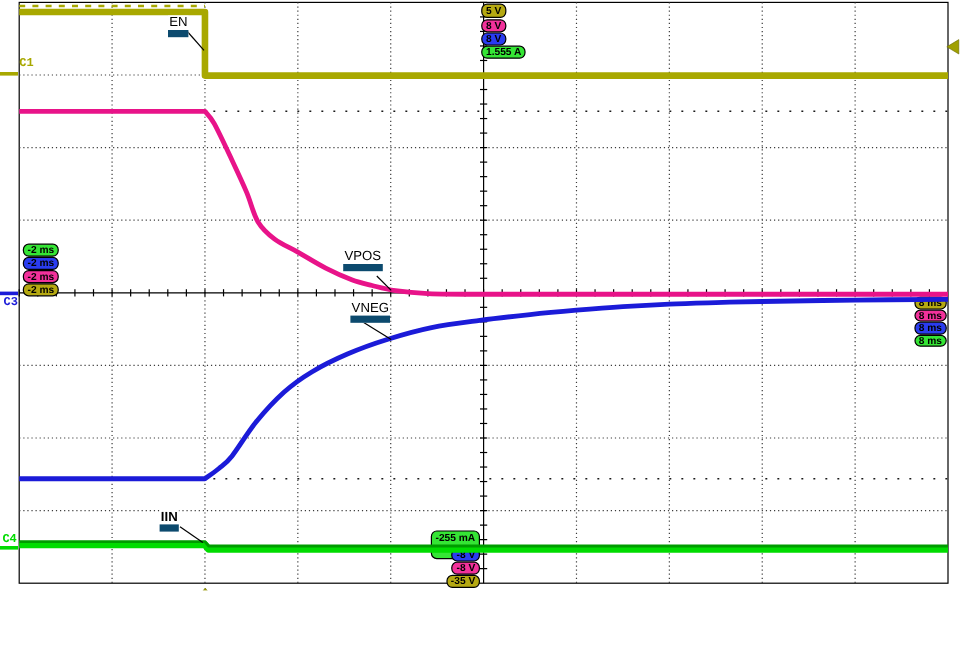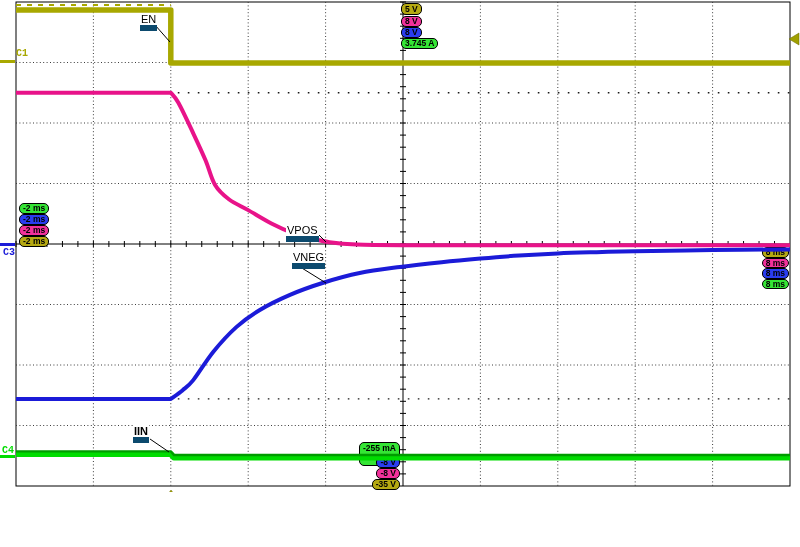--- a/index.html
+++ b/index.html
@@ -136,21 +136,21 @@
       <line x1="743.5600000000005" y1="241" x2="743.5600000000005" y2="247" stroke="#000" stroke-width="1"></line>
       <line x1="759.0400000000005" y1="241" x2="759.0400000000005" y2="247" stroke="#000" stroke-width="1"></line>
       <line x1="774.5200000000006" y1="241" x2="774.5200000000006" y2="247" stroke="#000" stroke-width="1"></line>
       <line x1="167.8" y1="92.75" x2="790" y2="92.75" stroke="#1a1a1a" stroke-width="1.3" stroke-dasharray="1.6 8.4"></line>
       <line x1="167.8" y1="398.9405" x2="790" y2="398.9405" stroke="#1a1a1a" stroke-width="1.3" stroke-dasharray="1.6 8.4"></line>
     </svg>
   <div id="badge-layer">
       <div class="badge b-olive" style="top: 3px; height: 12px; line-height: 10px; left: 401px;">5 V</div>
       <div class="badge b-magenta" style="top: 16px; height: 11px; line-height: 9px; left: 401px;">8 V</div>
       <div class="badge b-blue" style="top: 27px; height: 11px; line-height: 9px; left: 401px;">8 V</div>
-      <div class="badge b-green" style="top: 38px; height: 11px; line-height: 9px; left: 401px;">3.745 A</div>
+      <div class="badge b-green" style="top: 38px; height: 11px; line-height: 9px; left: 401px;">1.555 A</div>
       <div class="badge b-green" style="top: 442px; height: 24px; line-height: 11px; right: 400px; text-align: right;">-255 mA</div>
       <div class="badge b-blue" style="top: 457px; height: 11px; line-height: 9px; right: 400px;">-8 V</div>
       <div class="badge b-magenta" style="top: 468px; height: 11px; line-height: 9px; right: 400px;">-8 V</div>
       <div class="badge b-olive" style="top: 479px; height: 11px; line-height: 9px; right: 400px;">-35 V</div>
       <div class="badge b-green" style="top: 203px; height: 10.5px; line-height: 8.5px; left: 19px;">-2 ms</div>
       <div class="badge b-blue" style="top: 214px; height: 10.5px; line-height: 8.5px; left: 19px;">-2 ms</div>
       <div class="badge b-magenta" style="top: 225px; height: 10.5px; line-height: 8.5px; left: 19px;">-2 ms</div>
       <div class="badge b-olive" style="top: 236px; height: 10.5px; line-height: 8.5px; left: 19px;">-2 ms</div>
       <div class="badge b-olive" style="top: 247px; height: 10.5px; line-height: 8.5px; right: 11px;">8 ms</div>
       <div class="badge b-magenta" style="top: 257.5px; height: 10.5px; line-height: 8.5px; right: 11px;">8 ms</div>
@@ -172,21 +172,21 @@
       <path d="M 16 451.335 L 170.8 451.335 L 173.89600000000002 454.965 L 790 454.965" fill="none" stroke="#009c00" stroke-width="2.4"></path>
       <polygon points="171,490 177,498 165,498" fill="#a0a000" stroke="#6b6b00" stroke-width="0.5"></polygon>
       <polygon points="799,33 799,45 789,39" fill="#a0a000" stroke="#6b6b00" stroke-width="0.5"></polygon>
       <polyline points="155,25 170,42" fill="none" stroke="#000" stroke-width="1"></polyline>
       <polyline points="314,230 326,242" fill="none" stroke="#000" stroke-width="1"></polyline>
       <polyline points="297,265 326,283" fill="none" stroke="#000" stroke-width="1"></polyline>
       <polyline points="150,439 169,452" fill="none" stroke="#000" stroke-width="1"></polyline>
     </svg>
   <div id="label-layer">
       <div class="trace-label" style="left: 140px; top: 13px;">EN</div>
-      <div class="trace-label" style="left: 286px; top: 224px;">VPOS</div>
+      <div class="trace-label" style="left: 286px; top: 208px;">VPOS</div>
       <div class="trace-label" style="left: 292px; top: 251px;">VNEG</div>
       <div class="trace-label" style="left: 133px; top: 425px; font-weight: bold;">IIN</div>
     </div>
 
   <div id="bottom-bar">
 
     
 
     
 

